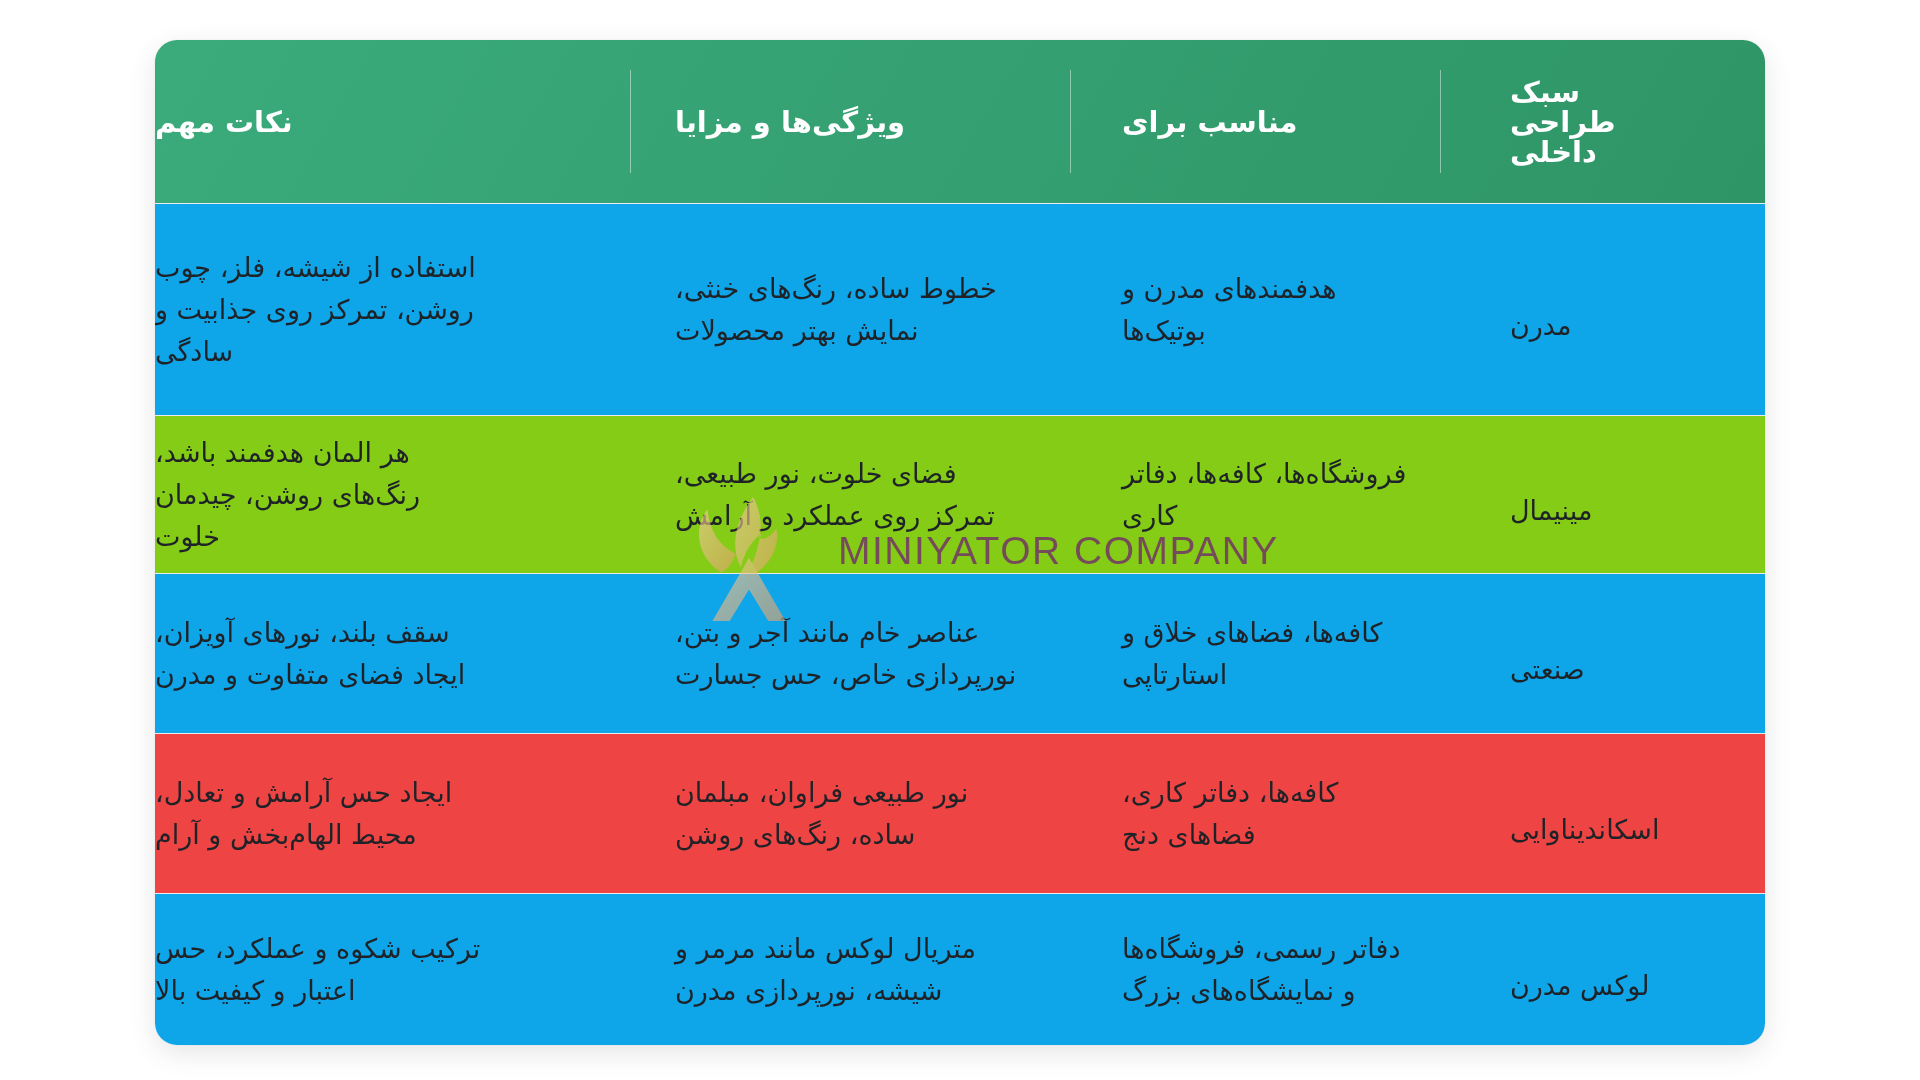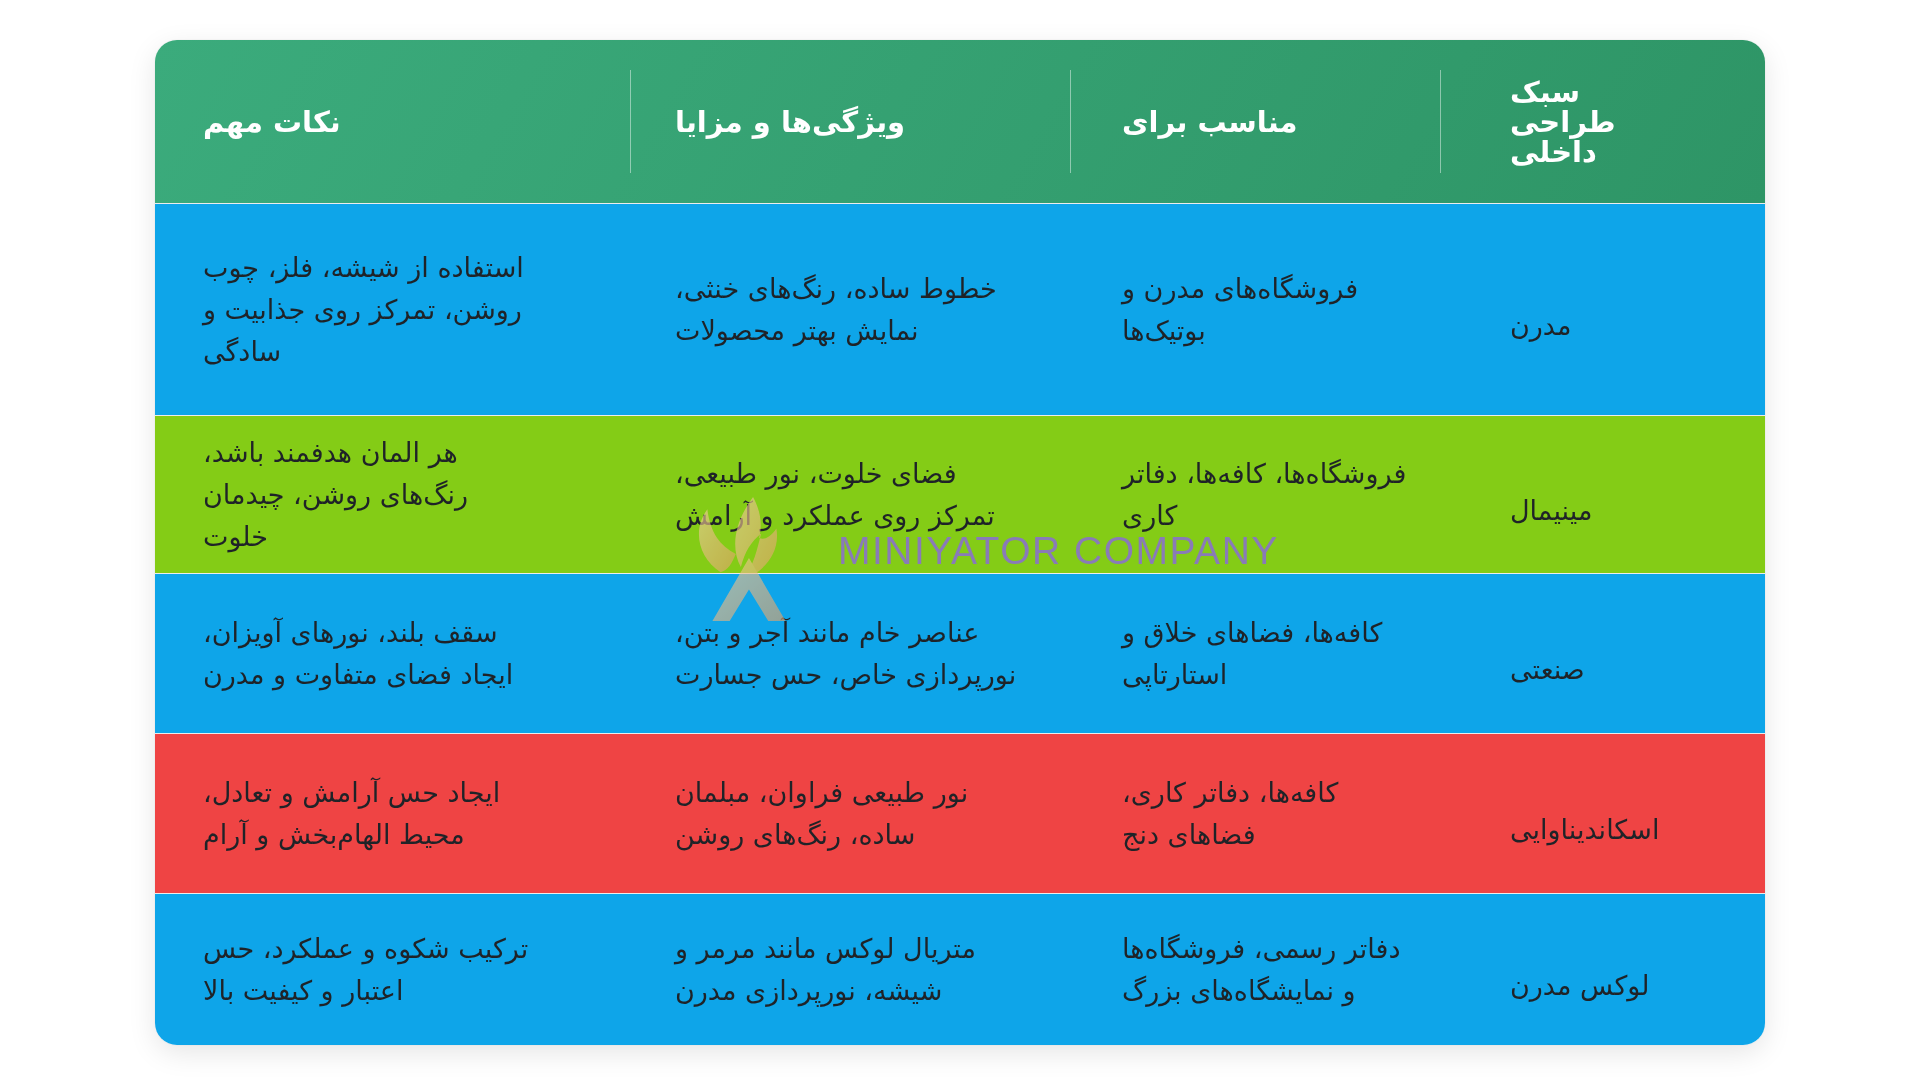--- a/index.html
+++ b/index.html
@@ -40,21 +40,21 @@
     width:1px; background:rgba(255,255,255,.45);
   }
   .th span, .td span{
     direction:rtl;
     text-align:left;
     unicode-bidi:normal;
     display:block;
   }
 
   
-  .col-notes   { width:475px; padding-left:48px; padding-right:30px; }
+  .col-notes   { width:475px; padding-right:30px; }
   .col-features{ width:440px; padding-left:45px; padding-right:30px; }
   .col-suitable{ width:370px; padding-left:52px; padding-right:26px; }
   .col-style   { width:325px; padding-left:70px; padding-right:26px; }
 
   
   .trow{
     display:flex;
     box-sizing:border-box;
     border-top:1px solid #ececec;
     background:#0ea5e9;
@@ -83,21 +83,21 @@
     position:absolute; left:690px; top:493px;
     display:flex; align-items:flex-start;
     z-index:5; pointer-events:none;
   }
   .wm-logo{ opacity:.62; }
   .wm-text{
     margin:36px 0 0 26px;
     font-family:"Liberation Sans", sans-serif;
     font-size:39px; font-weight:400;
     letter-spacing:1.5px;
-    color:#8b5cf6; opacity:.72;
+    color:#701a75; opacity:.72;
     white-space:nowrap;
   }
 </style>
 </head>
 <body>
 
 <div class="page">
 
   <div class="card">
 
@@ -118,21 +118,21 @@
 
     <div id="tbody">
   <div class="trow">
     <div class="td col-notes">
       <span>استفاده از شیشه، فلز، چوب روشن، تمرکز روی جذابیت و سادگی</span>
     </div>
     <div class="td col-features">
       <span>خطوط ساده، رنگ‌های خنثی، نمایش بهتر محصولات</span>
     </div>
     <div class="td col-suitable">
-      <span>فروشگاه‌های مدرن و بوتیک‌ها</span>
+      <span>هدفمند‌های مدرن و بوتیک‌ها</span>
     </div>
     <div class="td col-style">
       <span>مدرن</span>
     </div>
   </div>
 
   <div class="trow">
     <div class="td col-notes">
       <span>هر المان هدفمند باشد، رنگ‌های روشن، چیدمان خلوت</span>
     </div>

